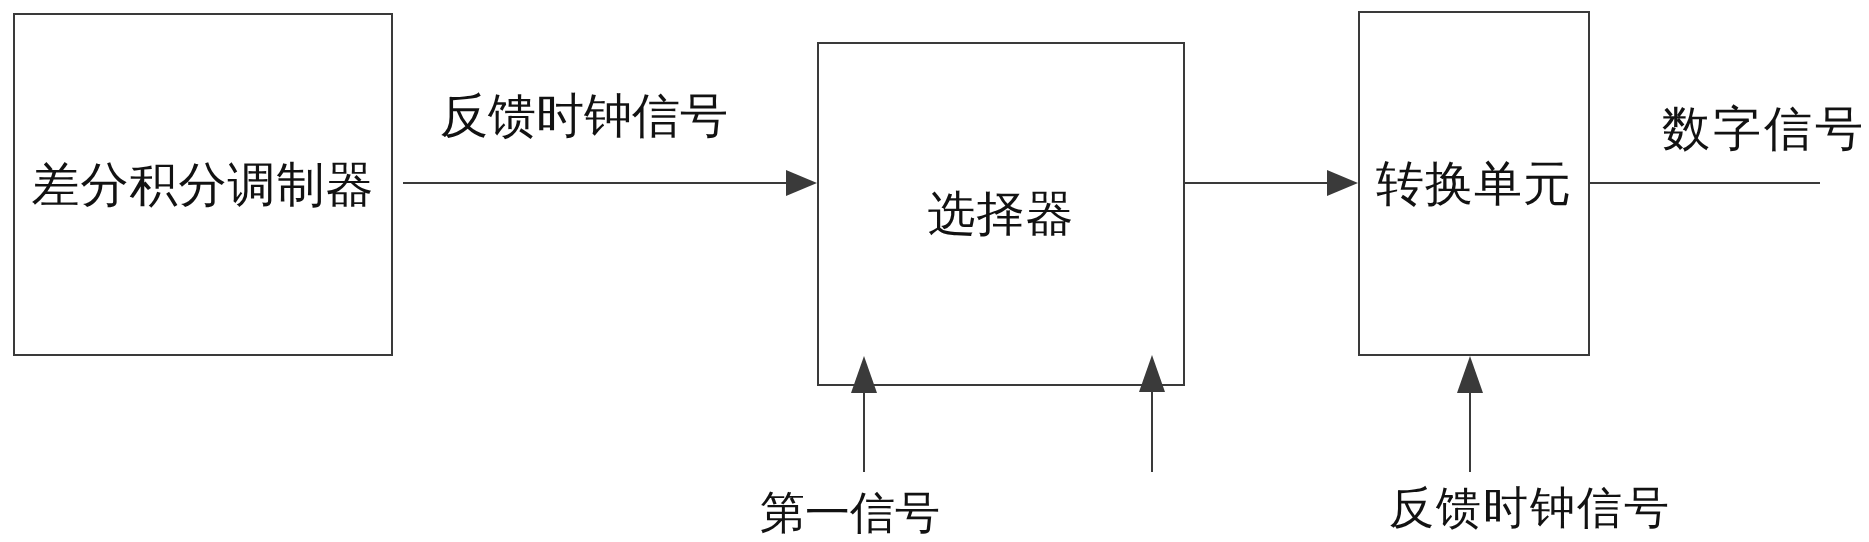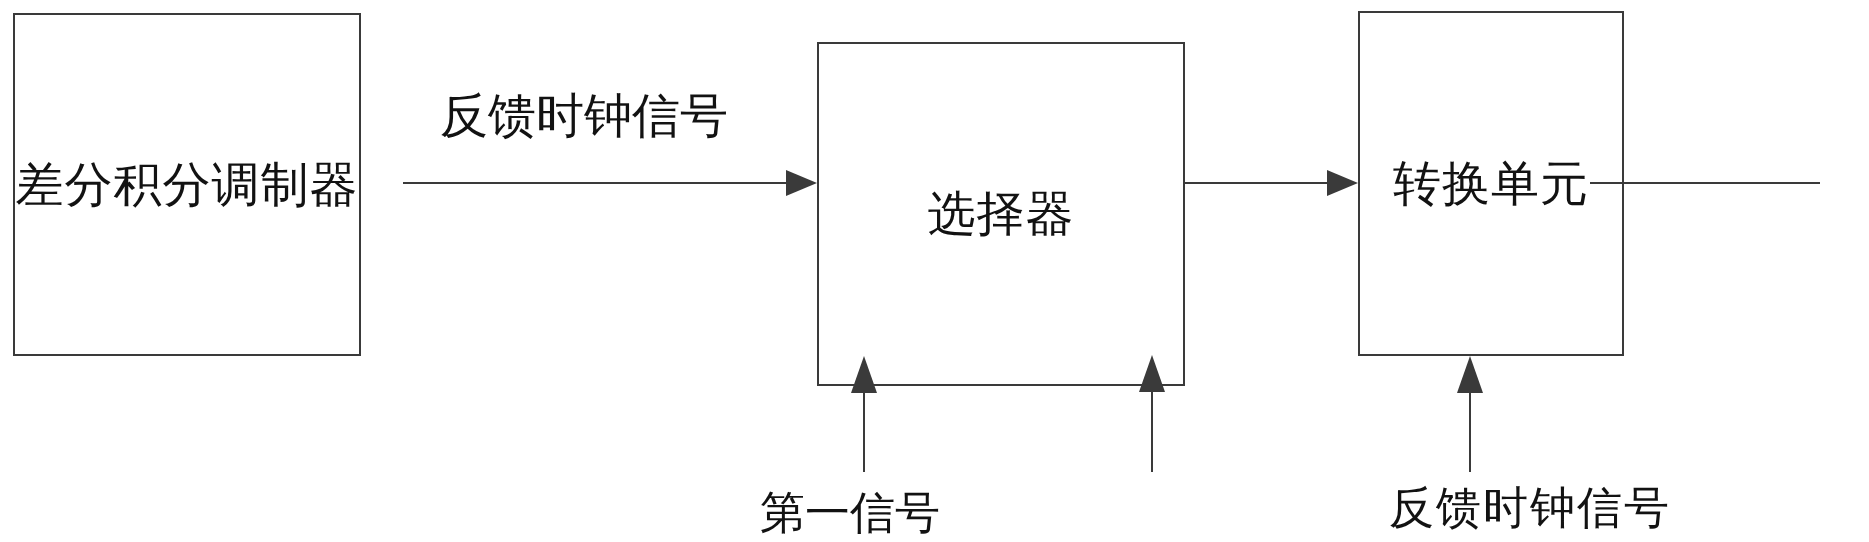--- a/index.html
+++ b/index.html
@@ -55,29 +55,29 @@
     white-space:nowrap;
     font-size:48px;
   }
   .float-label.small{font-size:45px;text-align:center;}
 </style>
 </head>
 <body>
 
 <div class="canvas">
 
-  <div class="box" style="left:13px;top:13px;width:348px;height:343px;">
+  <div class="box" style="left:13px;top:13px;width:380px;height:343px;">
     <span class="box-label">差分积分调制器</span>
   </div>
 
   <div class="box" style="left:817px;top:11px;width:368px;height:344px;margin-top:31px;">
     <span class="box-label">选择器</span>
   </div>
 
-  <div class="box" style="left:1358px;top:11px;width:266px;height:345px;">
+  <div class="box" style="left:1358px;top:11px;width:232px;height:345px;">
     <span class="box-label">转换单元</span>
   </div>
 
   <div class="wire h" style="left:403px;top:182px;width:387px;"></div>
   <div class="arrow-right" style="left:786px;top:170px;"></div>
 
   <div class="wire h" style="left:1185px;top:182px;width:143px;"></div>
   <div class="arrow-right" style="left:1327px;top:170px;"></div>
 
   <div class="wire h" style="left:1590px;top:182px;width:230px;"></div>
@@ -86,19 +86,20 @@
   <div class="arrow-up" style="left:851px;top:356px;"></div>
 
   <div class="wire v" style="left:1151px;top:391px;height:81px;"></div>
   <div class="arrow-up" style="left:1139px;top:355px;"></div>
 
   <div class="wire v" style="left:1469px;top:391px;height:81px;"></div>
   <div class="arrow-up" style="left:1457px;top:356px;"></div>
 
   <div class="float-label" style="left:440px;top:84px;">反馈时钟信号</div>
 
+  <div class="float-label" style="left:1662px;top:97px;letter-spacing:3px;">数字信号</div>
 
   <div class="float-label small" style="left:760px;top:483px;">第一信号</div>
 
 
   <div class="float-label small" style="left:1365px;top:478px;letter-spacing:2px;margin-left:24px;">反馈时钟信号</div>
 
 </div>
 
 </body></html>

